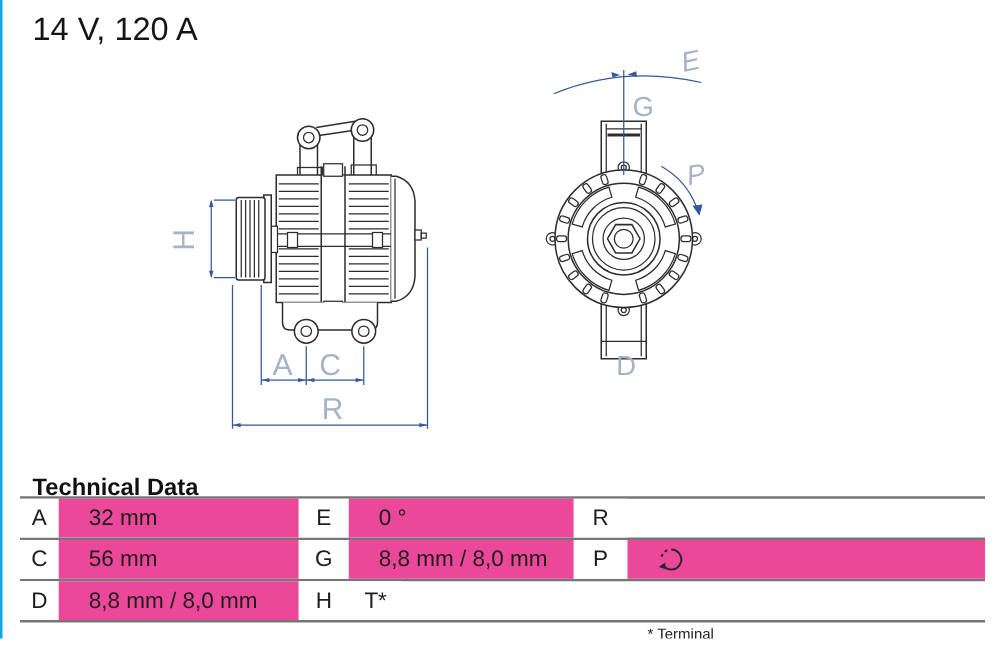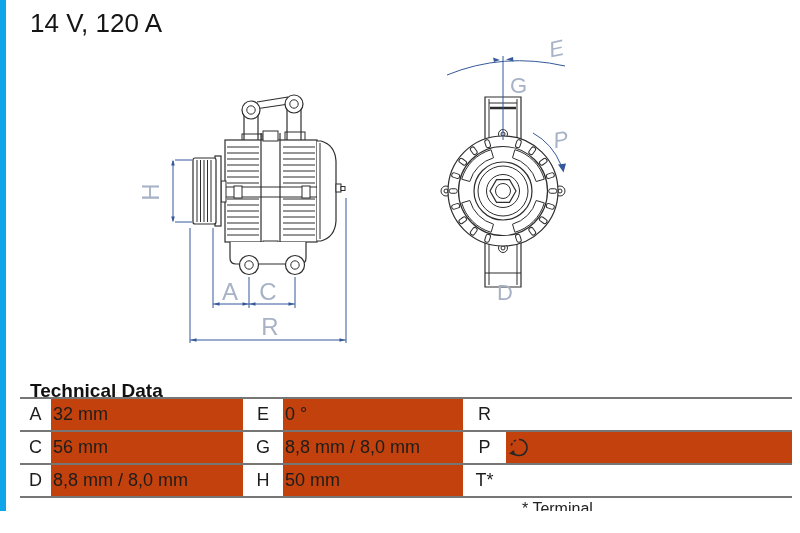--- a/index.html
+++ b/index.html
@@ -1,43 +1,43 @@
 <!DOCTYPE html>
 <html><head>
 <meta charset="utf-8">
 <style>
   html,body{margin:0;padding:0;background:#fff;}
   .page{
     position:relative;width:800px;height:511px;background:#ffffff;overflow:hidden;
     font-family:"Liberation Sans",sans-serif;color:#1d1d1d;
-    border-left:6px solid #0ea5e9;box-sizing:border-box;
+    border-left:2px solid #0ea5e9;box-sizing:border-box;
   }
   .title{position:absolute;left:24px;top:8px;font-size:26px;line-height:1.2;color:#151515;}
   svg.diagram{position:absolute;left:0;top:0;}
   .outline{stroke:#2d2d2d;fill:none;stroke-width:1.2;}
   .outline-thin{stroke:#2d2d2d;fill:none;stroke-width:1;}
   .wfill{fill:#ffffff;stroke:#2d2d2d;stroke-width:1.2;}
   .wfill-thin{fill:#ffffff;stroke:#2d2d2d;stroke-width:1;}
   .dim{stroke:#35589b;fill:none;stroke-width:1;}
   .dimfill{fill:#35589b;stroke:none;}
   .dimlabel{fill:#a8b2c6;font-family:"Liberation Sans",sans-serif;}
   .dl-lg{font-size:24px;}
   .dl-md{font-size:22px;}
   .it{font-style:italic;}
   .tech-heading{position:absolute;left:24px;top:380px;font-size:19px;font-weight:bold;color:#111;}
   .dtable{position:absolute;left:14px;top:397px;width:772px;}
   .trow{display:flex;align-items:stretch;border-top:2px solid #767676;height:31px;}
   .trow:last-child{border-bottom:2px solid #767676;}
   .cell{display:flex;align-items:center;font-size:18px;}
   .tl{background:#ffffff;justify-content:center;}
-  .tv{background:#c2410c;padding-left:2px;box-sizing:border-box;}
+  .tv{background:#ec4899;padding-left:24px;box-sizing:border-box;}
   .w-l1{width:31px;}  .w-v1{width:192px;}
   .w-l2{width:40px;}  .w-v2{width:180px;}
   .w-l3{width:43px;}  .w-v3{width:286px;}
-  .footnote{position:absolute;left:516px;top:500px;font-size:16px;color:#222;}
+  .footnote{position:absolute;left:516px;top:500px;font-size:12px;color:#222;}
   .roticon{display:block;}
 </style>
 </head>
 <body>
 
 <div class="page">
 
   <div class="title">14 V, 120 A</div>
 
   <svg class="diagram" width="800" height="360" viewBox="0 0 800 360">
@@ -234,20 +234,19 @@
           <path d="M11 2.5 A8 8 0 1 1 4.07 14.5" fill="none" stroke="#262626" stroke-width="1.6"></path>
           <path d="M3.27 8.43 A8 8 0 0 1 8.93 2.77" fill="none" stroke="#262626" stroke-width="1.6" stroke-dasharray="2.5 2.2"></path>
           <polygon points="1,16.5 6.2,13 6.6,18.4" fill="#262626"></polygon>
         </svg>
       </div>
     </div>
     <div class="trow">
       <div class="cell tl w-l1">D</div>
       <div class="cell tv w-v1">8,8 mm / 8,0 mm</div>
       <div class="cell tl w-l2">H</div>
-      <div class="cell tv w-v2">50 mm</div>
       <div class="cell tl w-l3">T*</div>
     </div>
   </div>
 
   <div class="footnote">* Terminal</div>
 
 </div>
 
 </body></html>

